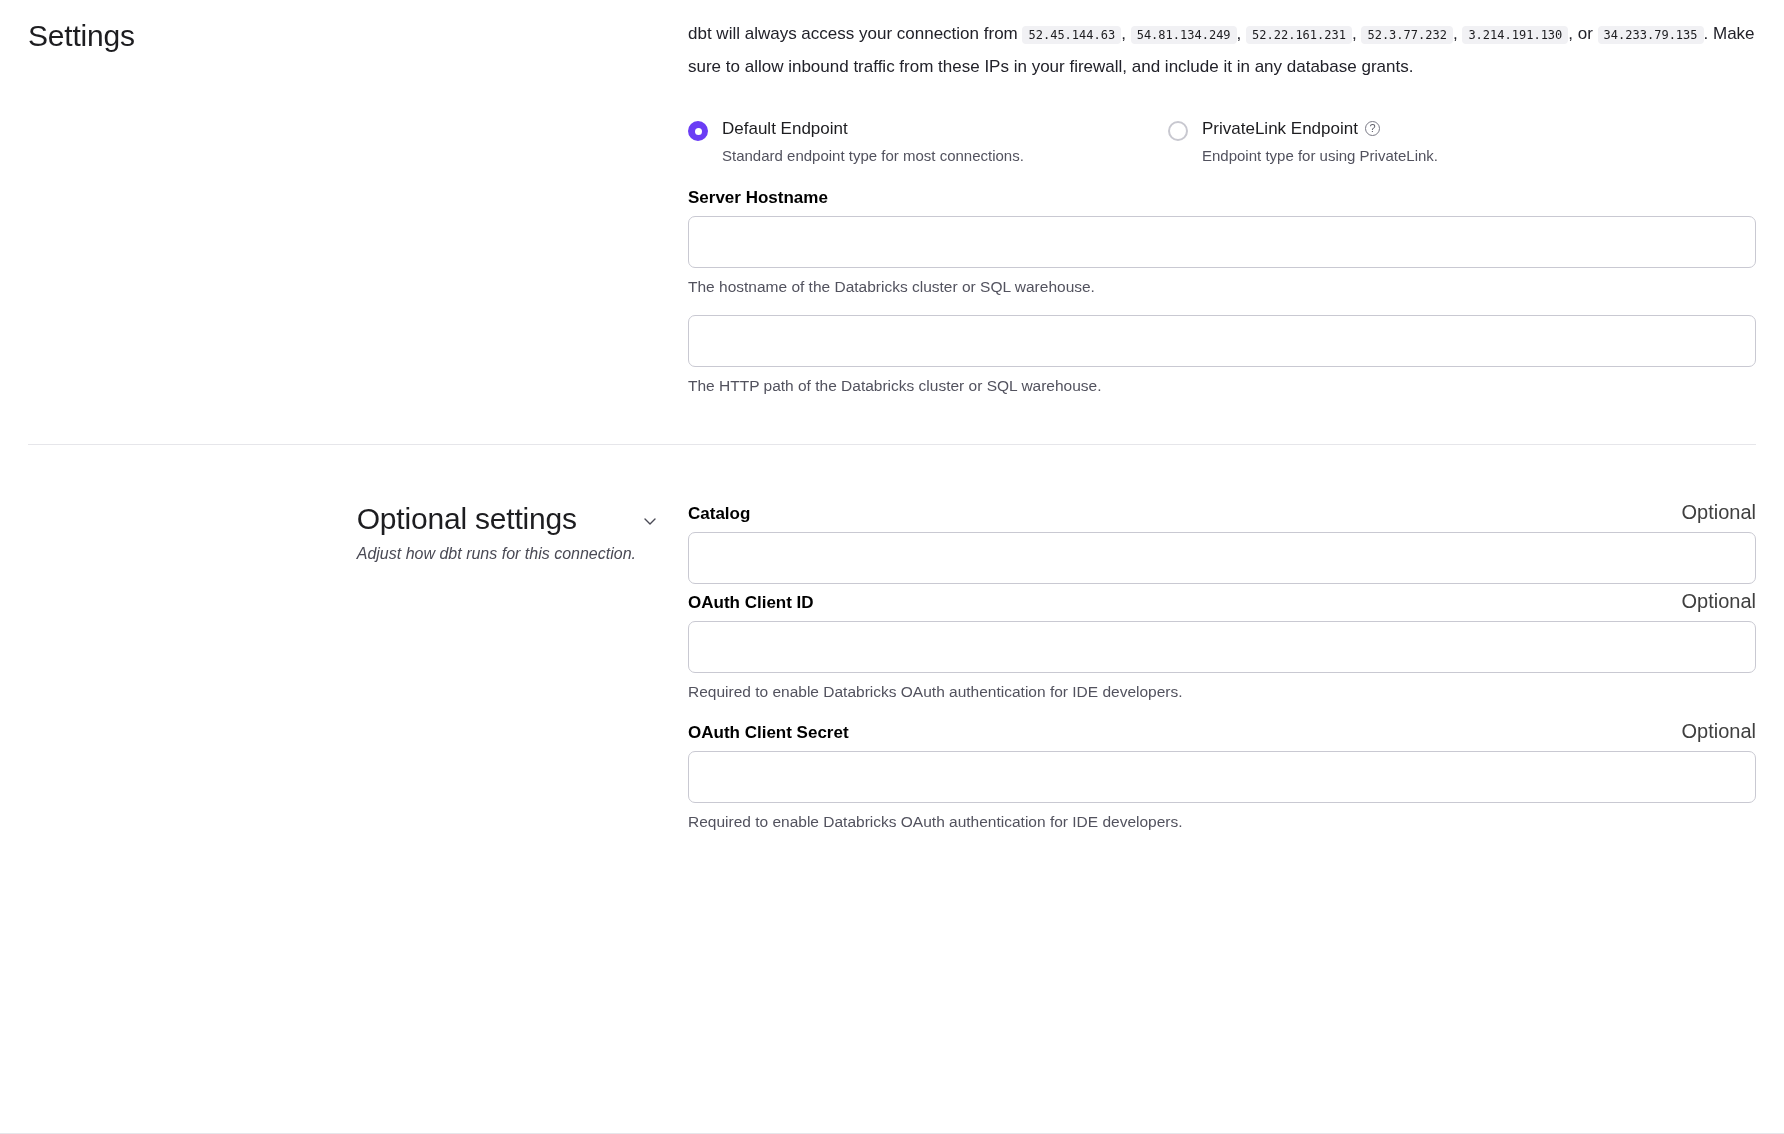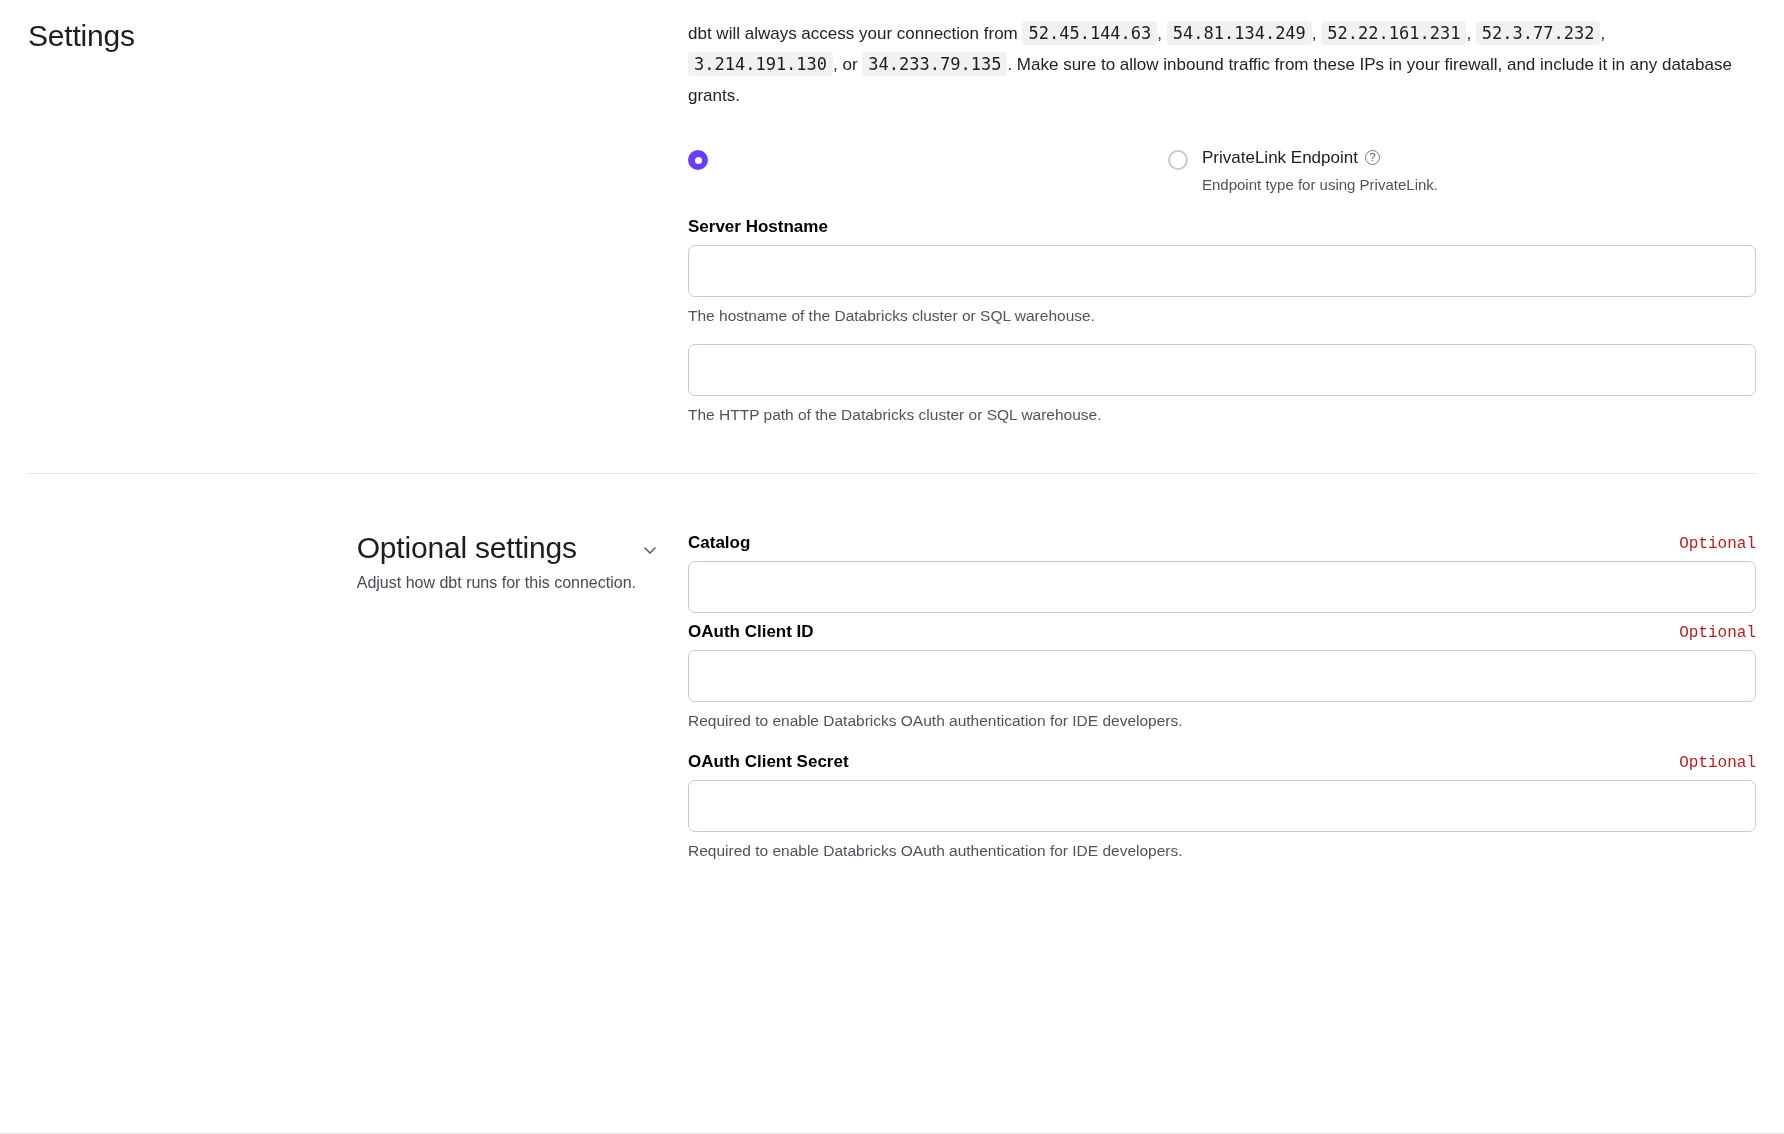--- a/index.html
+++ b/index.html
@@ -38,31 +38,32 @@
     line-height: 36px;
     font-weight: 400;
     margin: 0;
     letter-spacing: -0.2px;
   }
   .section-sub {
     font-size: 16px;
     line-height: 22px;
     color: #4a4a55;
     margin-top: 6px;
+    font-style: italic;
   }
   
   .intro {
     font-size: 17px;
     line-height: 31px;
     color: #22222a;
     max-width: 1070px;
   }
   .ipchip {
     font-family: "DejaVu Sans Mono", monospace;
-    font-size: 17px;
+    font-size: 12px;
     background: #f1f1f4;
     border-radius: 4px;
     padding: 2px 6px;
     color: #1d1d20;
     white-space: nowrap;
   }
   
   .radio-row {
     display: flex;
     margin-top: 36px;
@@ -135,24 +136,23 @@
     align-items: baseline;
     justify-content: space-between;
   }
   .field-label {
     font-size: 17px;
     line-height: 26px;
     font-weight: 700;
     color: #000000;
   }
   .field-optional {
-    font-size: 16px;
-    color: #b91c1c;
+    font-size: 20px;
+    color: #404040;
     font-weight: 400;
-    font-family: Liberation Mono, monospace;
   }
   .field-input {
     width: 100%;
     height: 52px;
     border: 1px solid #c9c9d2;
     border-radius: 7px;
     background: #fff;
     font-size: 16px;
     font-family: "Liberation Sans", sans-serif;
     padding: 0 14px;
@@ -219,20 +219,26 @@
         <span class="ipchip">52.22.161.231</span><span>,</span>
         <span class="ipchip">52.3.77.232</span><span>,</span>
         <span class="ipchip">3.214.191.130</span><span>, or</span>
         <span class="ipchip">34.233.79.135</span><span>. Make sure to allow inbound traffic from these IPs in your firewall, and include it in any database grants.</span>
       </div>
 
       <div class="radio-row">
 
         <div class="radio-opt">
           <div class="radio-ctrl checked"></div>
+          <div class="radio-texts">
+            <div>
+              <span class="radio-label">Default Endpoint</span>
+            </div>
+            <div class="radio-desc">Standard endpoint type for most connections.</div>
+          </div>
         </div>
 
         <div class="radio-opt">
           <div class="radio-ctrl"></div>
           <div class="radio-texts">
             <div>
               <span class="radio-label">PrivateLink Endpoint</span><span class="help-icon">?</span>
             </div>
             <div class="radio-desc">Endpoint type for using PrivateLink.</div>
           </div>

